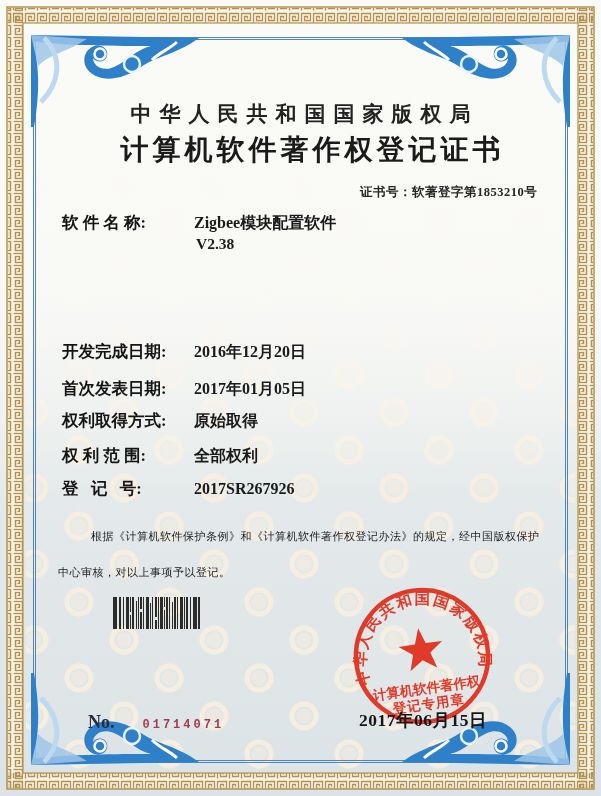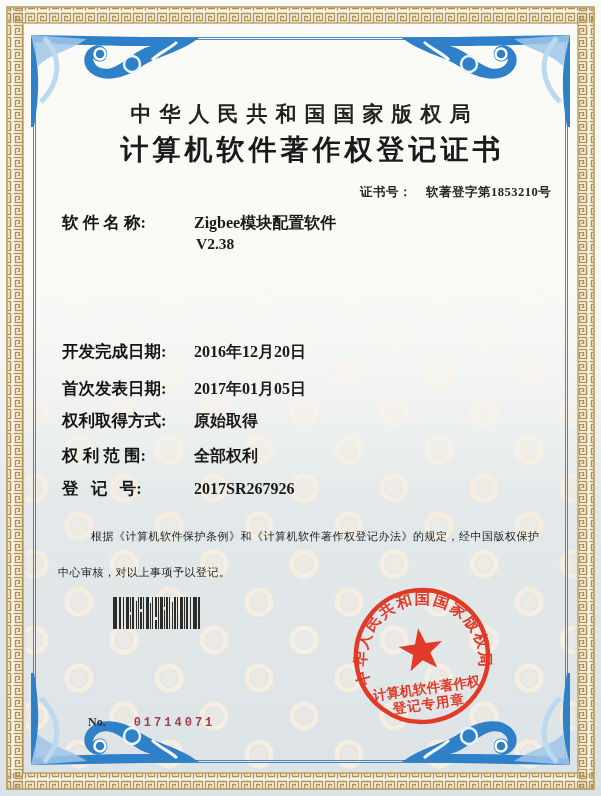--- a/index.html
+++ b/index.html
@@ -48,21 +48,21 @@
     font-size:21px; font-weight:bold; letter-spacing:8px; text-indent:8px; color:#222;
   }
   .cert-title {
     position:absolute; top:131px; left:0; width:100%; text-align:center;
     font-size:28px; font-weight:bold; letter-spacing:4px; text-indent:4px; color:#1a1a1a;margin-left:10px;
   }
   .cert-no {
     position:absolute; top:184px; left:360px;
     font-size:12.5px; font-weight:bold; color:#262626; letter-spacing:.5px;
   }
-  .cert-no .v { margin-left:14px; }
+  .cert-no .v { margin-left:0; }
 
   .frow { position:absolute; left:62px; white-space:nowrap; }
   .flabel {
     display:inline-block; min-width:112px; white-space:pre;
     font-size:16.5px; font-weight:bold; color:#141414;
   }
   .fvalue { margin-left:20px; font-size:16px; font-weight:bold; color:#1a1a1a; }
   .fvalue2 { position:absolute; left:184px; font-size:15.5px; font-weight:bold; color:#1a1a1a;margin-left:12px; }
 
   .statement {
@@ -74,21 +74,21 @@
   .barcode { position:absolute; left:113px; top:597px; width:87px; height:32px; }
 
   .seal { position:absolute; left:347px; top:581px; width:150px; height:150px; transform:rotate(-8deg); z-index:5; }
 
   .issue-date {
     position:absolute; left:359px; top:708px; z-index:6;
     font-size:17.5px; font-weight:bold; color:#161616; letter-spacing:.5px;
   }
 
   .serial { position:absolute; left:88px; top:712px; z-index:6; white-space:nowrap; }
-  .serial .no { font-size:12px; font-weight:bold; color:#252d3f; }
+  .serial .no { font-size:18px; font-weight:bold; color:#252d3f; }
   .serial .num {
     margin-left:28px; font-family:"Liberation Mono","DejaVu Sans Mono",monospace;
     font-size:12px; font-weight:bold; color:#a83a4e; letter-spacing:3px;
   }
 </style>
 </head>
 <body>
 
 <div class="page">
 
@@ -220,19 +220,20 @@
       </defs>
       <circle cx="75" cy="75" r="66" fill="rgba(255,240,236,0.08)" stroke="#e23a28" stroke-width="4.5"></circle>
       <text font-size="15.5" font-weight="bold" fill="#e23a28" letter-spacing="2" font-family="Liberation Serif, DejaVu Serif, serif">
         <textPath href="#sealArc" startOffset="50%" text-anchor="middle">中华人民共和国国家版权局</textPath>
       </text>
       <polygon fill="#e23a28" points="75,47 80.4,62.6 96.9,62.9 83.7,72.8 88.5,88.6 75,79.2 61.5,88.6 66.3,72.8 53.1,62.9 69.6,62.6"></polygon>
       <text x="75" y="112" text-anchor="middle" font-size="13.5" font-weight="bold" fill="#e23a28" font-family="Liberation Serif, DejaVu Serif, serif">计算机软件著作权</text>
       <text x="75" y="128" text-anchor="middle" font-size="13.5" font-weight="bold" fill="#e23a28" letter-spacing="1" font-family="Liberation Serif, DejaVu Serif, serif">登记专用章</text>
     </svg>
 
+    <div class="issue-date">2017年06月15日</div>
 
     <div class="serial">
       <span class="no">No.</span><span class="num">01714071</span>
     </div>
 
   </div>
 </div>
 
 </body></html>

